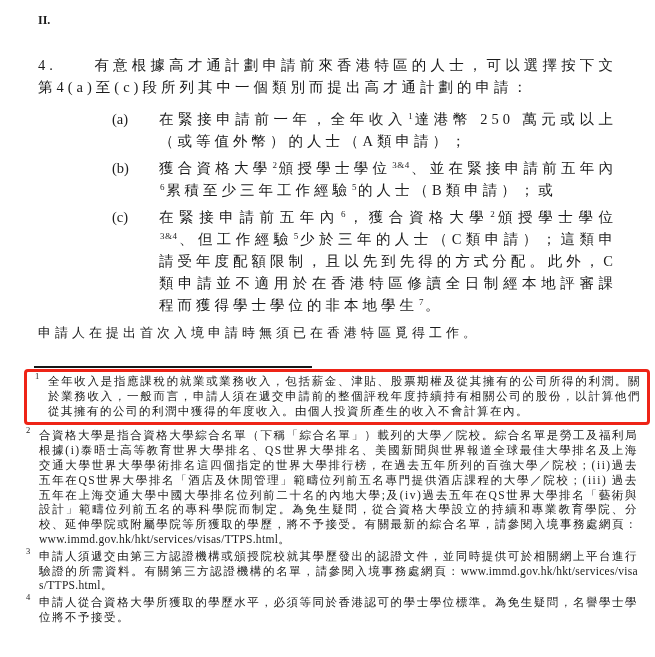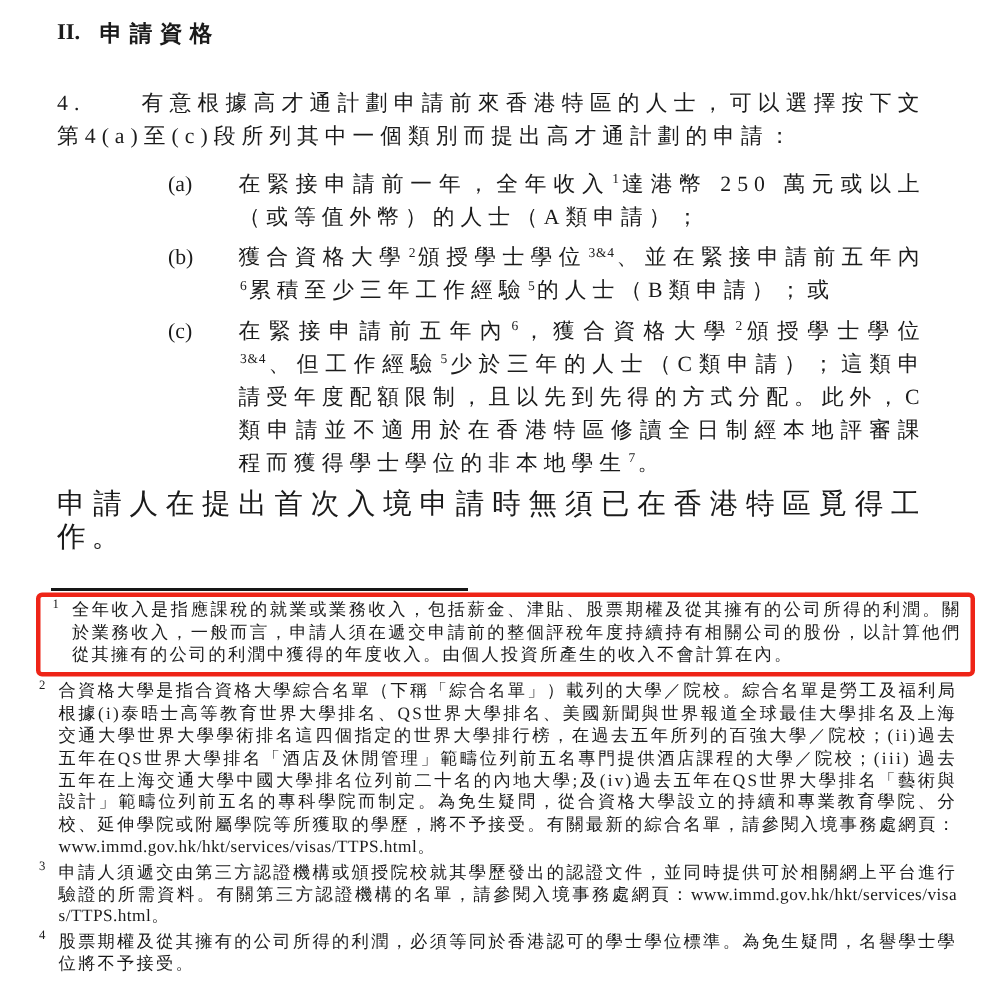--- a/index.html
+++ b/index.html
@@ -7,39 +7,39 @@
   body {
     width: 655px; height: 657px;
     background: #ffffff;
     color: #1b1b1b;
     font-family: "Liberation Serif", "DejaVu Serif", serif;
     padding: 13px 38px 4px 38px;
     overflow: hidden;
   }
   .doc-title {
     display: flex; align-items: center;
-    font-weight: bold; font-size: 15px;
+    font-weight: bold; font-size: 12px;
     margin: 0 0 26px 0;
   }
   .doc-title .num { letter-spacing: 0; margin-right: 13px; }
   .doc-title .text { letter-spacing: 5px; }
   .para {
     font-size: 14.5px; line-height: 22px;
     text-align: justify; letter-spacing: 4px;
     margin: 0;
   }
   .items { margin: 10px 0 0 74px; }
   .item { display: flex; margin-bottom: 5px; font-size: 14.5px; line-height: 22px; }
   .item-label { flex: none; width: 31px; letter-spacing: 0; }
   .item-text { flex: 1; text-align: justify; letter-spacing: 4px; margin-left: 16px; }
   sup {
     font-size: 9px; line-height: 0; letter-spacing: 0.5px;
     vertical-align: super; position: relative; top: 1px; margin: 0 1px;
   }
-  .closing { margin-top: 6px; font-size: 19px; line-height: 22px; letter-spacing: 4px; }
+  .closing { margin-top: 6px; font-size: 13px; line-height: 22px; letter-spacing: 4px; }
   .fn-area { margin: 22px -21px 0 0; font-size: 11.5px; line-height: 14.8px; }
   .fn-sep { width: 278px; height: 2px; background: #161616; margin-left: -4px; }
   .hl-box {
     border: 3px solid #ee2417;
     border-radius: 4px;
     margin: 1px -12px 3px -14px;
     padding: 2px 6px 2px 9px;
   }
   .footnote { display: flex; margin-bottom: 2px; }
   .fn-num { flex: none; width: 12px; margin-left: -1px; font-size: 8.5px; padding-top: 1px; letter-spacing: 0; }
@@ -48,21 +48,20 @@
   .doc-link {
     color: inherit; 
     letter-spacing: 0.3px; word-break: break-all; cursor: pointer;
   }
 </style>
 </head>
 <body>
 
 <h2 class="doc-title">
   <span class="num">II.</span>
-  <span class="text">申請資格</span>
 </h2>
 
 <p class="para">4.　　有意根據高才通計劃申請前來香港特區的人士，可以選擇按下文第4(a)至(c)段所列其中一個類別而提出高才通計劃的申請：</p>
 
 <div class="items">
   <div class="item">
     <span class="item-label">(a)</span>
     <span class="item-text">在緊接申請前一年，全年收入<sup>1</sup>達港幣 250 萬元或以上（或等值外幣）的人士（A類申請）；</span>
   </div>
   <div class="item">
@@ -92,15 +91,15 @@
     <div class="fn-text">合資格大學是指合資格大學綜合名單（下稱「綜合名單」）載列的大學／院校。綜合名單是勞工及福利局根據(i)泰晤士高等教育世界大學排名、QS世界大學排名、美國新聞與世界報道全球最佳大學排名及上海交通大學世界大學學術排名這四個指定的世界大學排行榜，在過去五年所列的百強大學／院校；(ii)過去五年在QS世界大學排名「酒店及休閒管理」範疇位列前五名專門提供酒店課程的大學／院校；(iii) 過去五年在上海交通大學中國大學排名位列前二十名的內地大學;及(iv)過去五年在QS世界大學排名「藝術與設計」範疇位列前五名的專科學院而制定。為免生疑問，從合資格大學設立的持續和專業教育學院、分校、延伸學院或附屬學院等所獲取的學歷，將不予接受。有關最新的綜合名單，請參閱入境事務處網頁：<a class="doc-link">www.immd.gov.hk/hkt/services/visas/TTPS.html</a>。</div>
   </div>
 
   <div class="footnote hanging">
     <sup class="fn-num">3</sup>
     <div class="fn-text">申請人須遞交由第三方認證機構或頒授院校就其學歷發出的認證文件，並同時提供可於相關網上平台進行驗證的所需資料。有關第三方認證機構的名單，請參閱入境事務處網頁：<a class="doc-link">www.immd.gov.hk/hkt/services/visas/TTPS.html</a>。</div>
   </div>
 
   <div class="footnote hanging">
     <sup class="fn-num">4</sup>
-    <div class="fn-text">股票期權及從其擁有的公司所得的利潤，必須等同於香港認可的學士學位標準。為免生疑問，名譽學士學位將不予接受。</div>
+    <div class="fn-text">申請人從合資格大學所獲取的學歷水平，必須等同於香港認可的學士學位標準。為免生疑問，名譽學士學位將不予接受。</div>
   </div>
 </div>
 
 </body></html>

